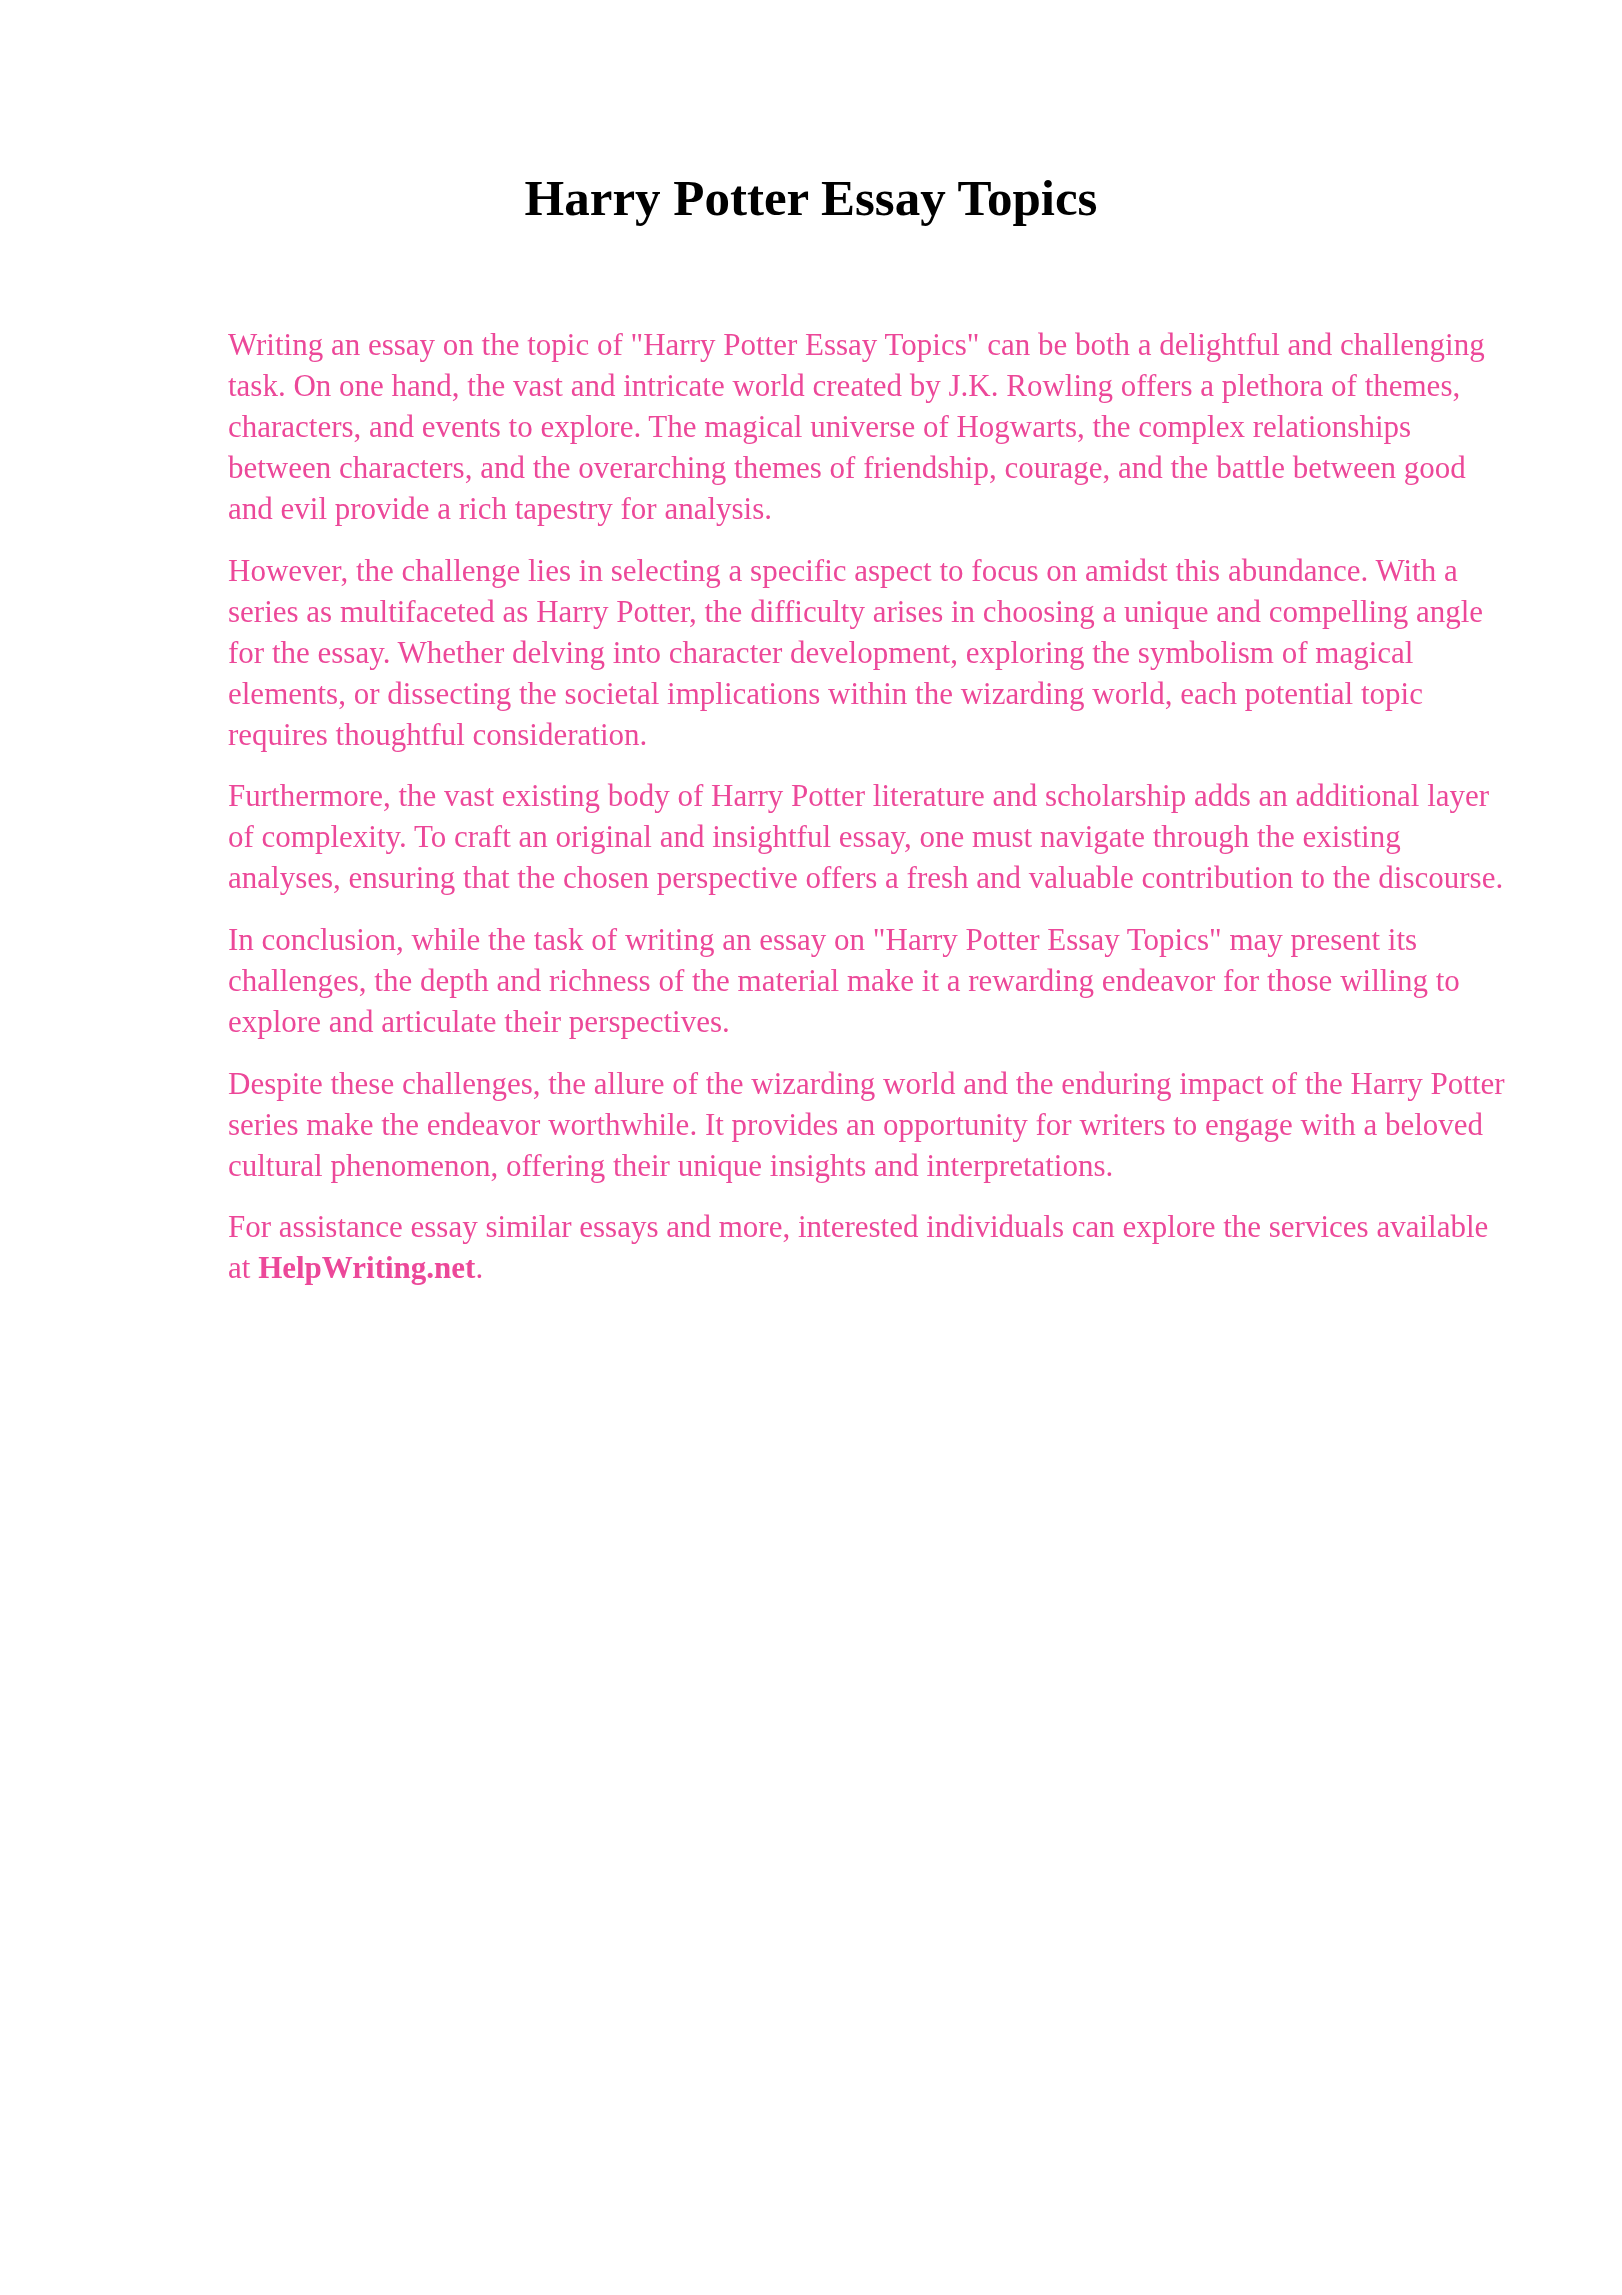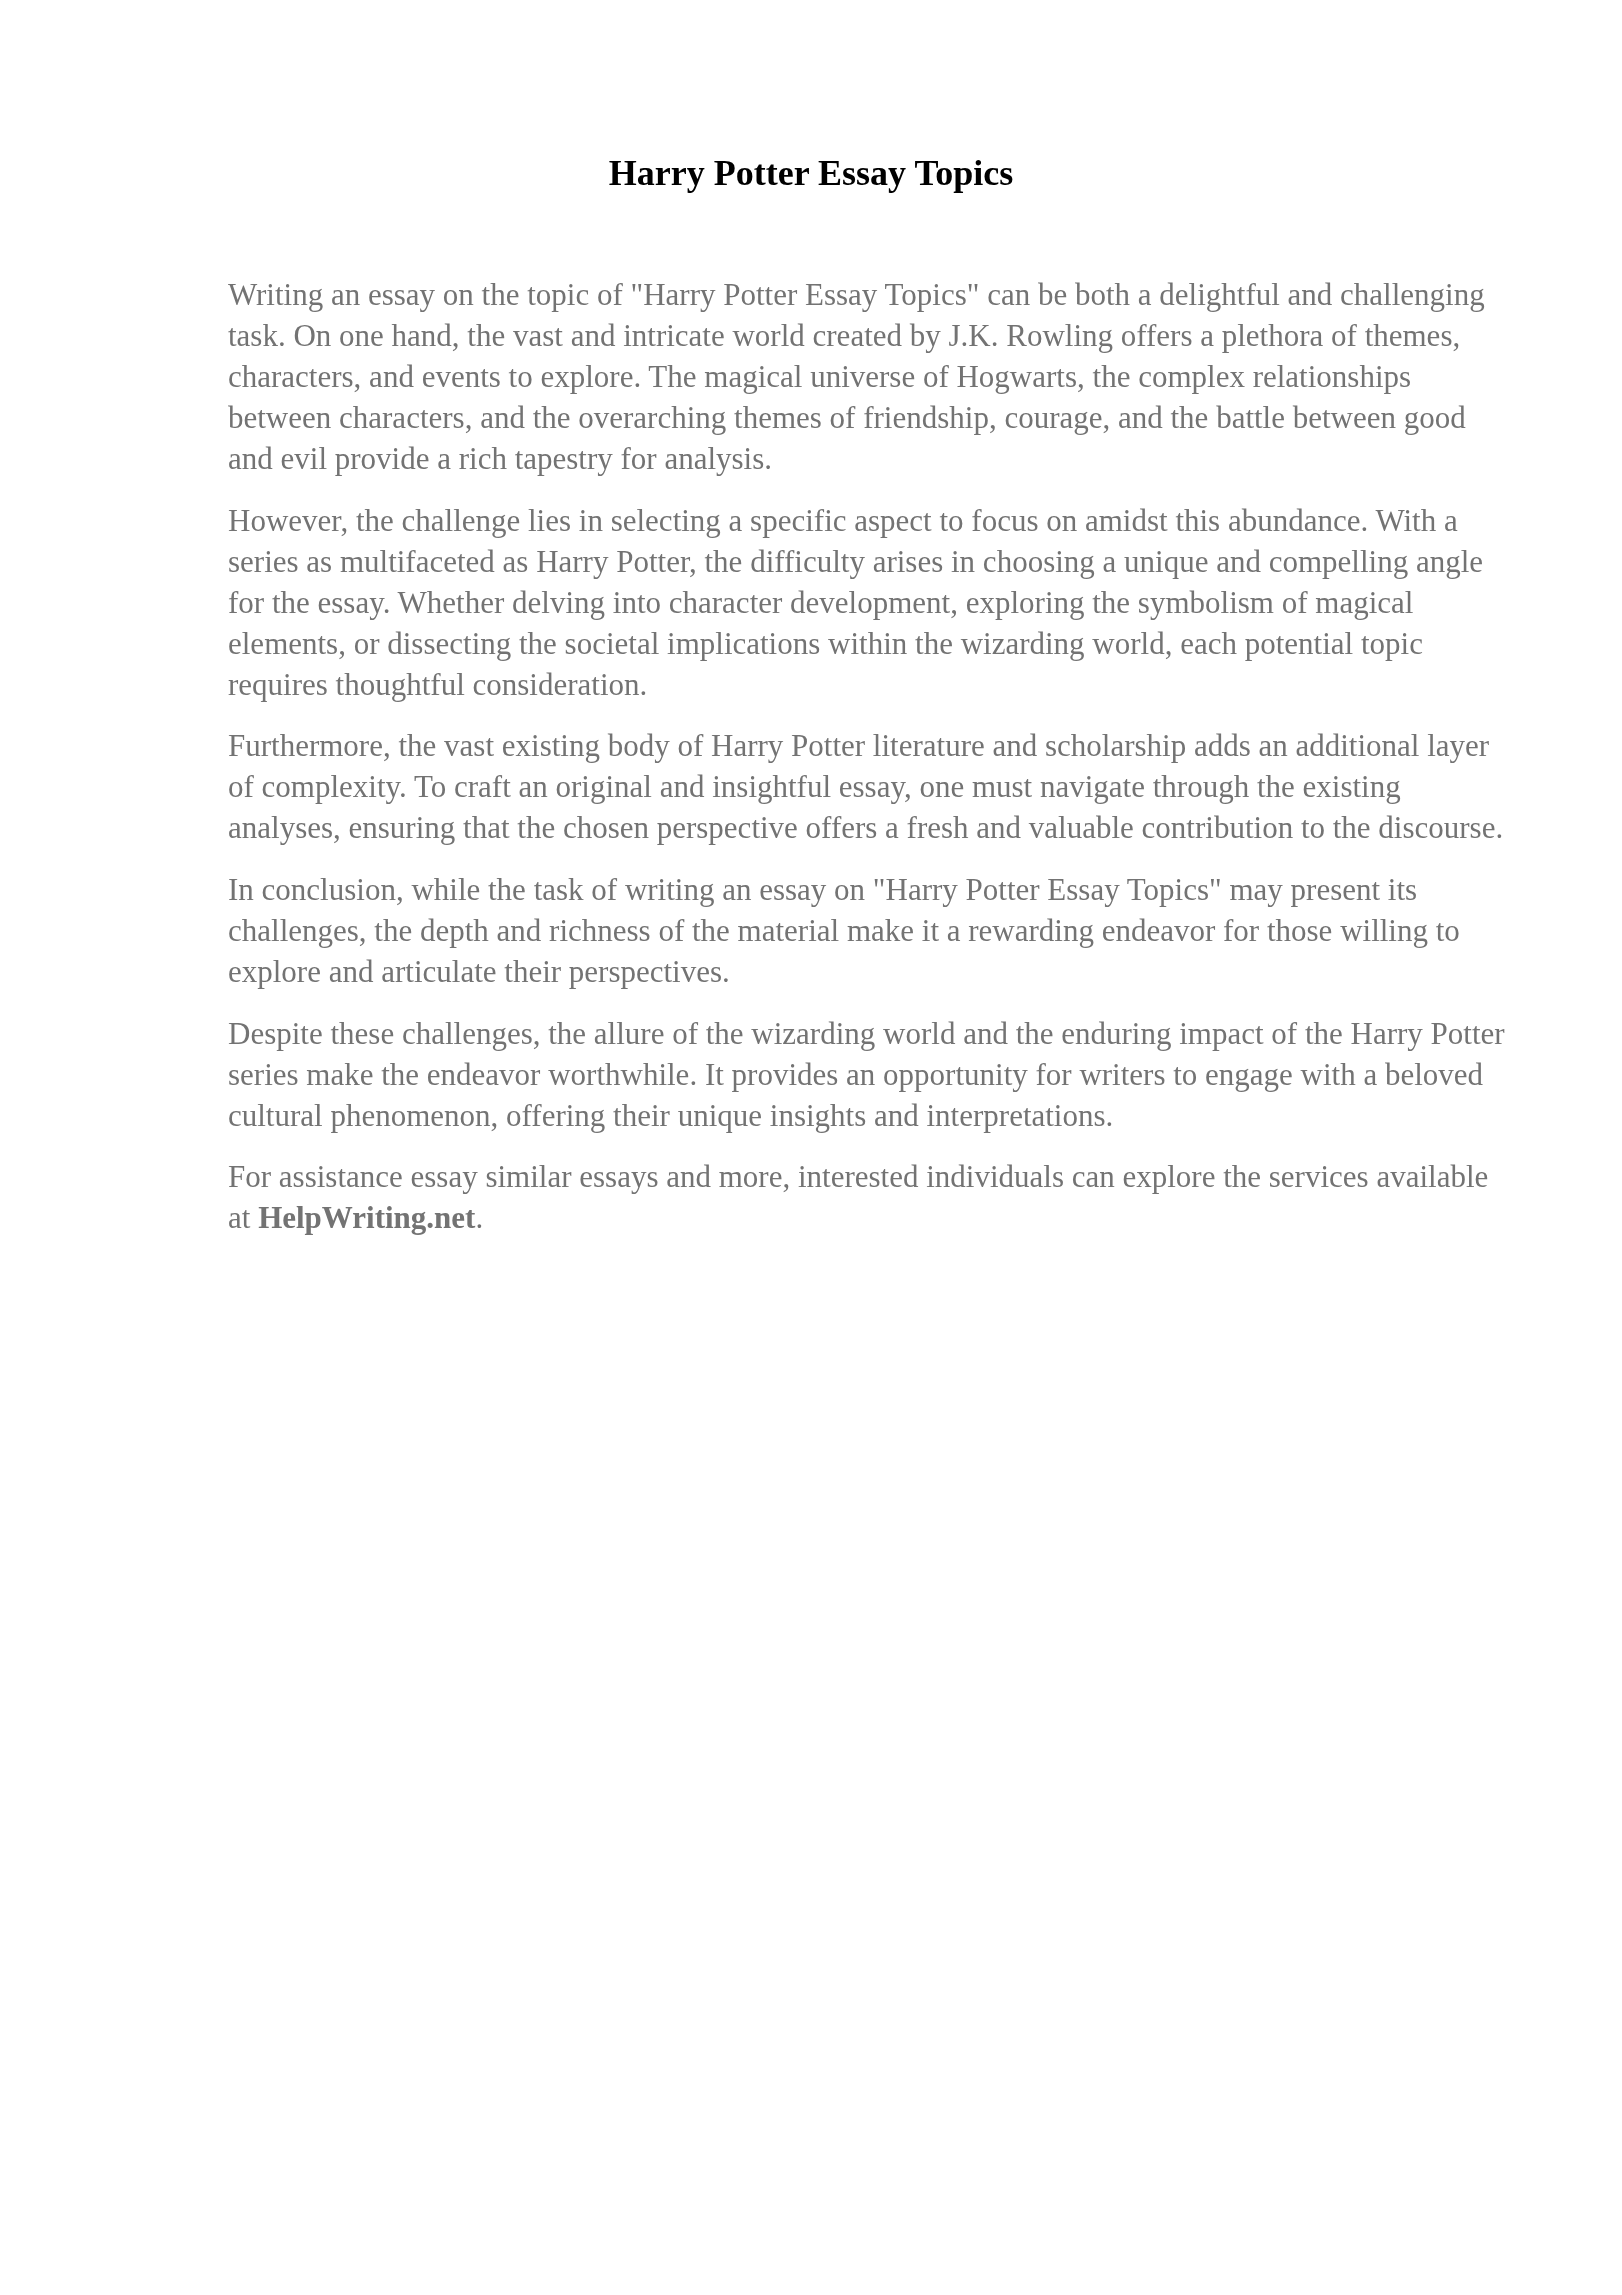--- a/index.html
+++ b/index.html
@@ -11,39 +11,39 @@
     position: relative;
     width: 1622px;
     height: 2295px;
     background: #ffffff;
     overflow: hidden;
     font-family: "Liberation Serif", serif;
     color: #000000;
     box-sizing: border-box;
   }
   .doc-title {
-    margin: 0;
+    margin: 16px;
     padding-top: 152px;
     text-align: center;
     font-family: "Liberation Serif", serif;
     font-weight: bold;
-    font-size: 36px;
+    font-size: 51px;
     line-height: 1.2;
     color: #000000;
     letter-spacing: 0px;
   }
   .doc-body {
     box-sizing: border-box;
     padding: 79px 111px 0 228px;
   }
   .doc-body p {
     margin: 0 0 20.6px 0;
     font-size: 31px;
     line-height: 41px;
-    color: #737373;
+    color: #ec4899;
     text-align: left;
   }
   .brand {
     font-weight: bold;
     margin-top: 16px;
   }
 </style>
 </head>
 <body>
 

